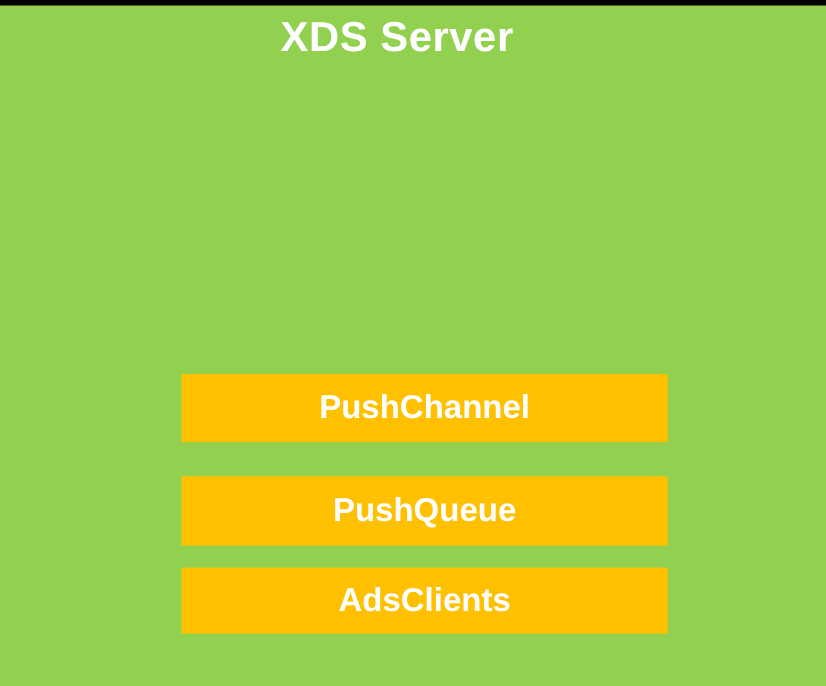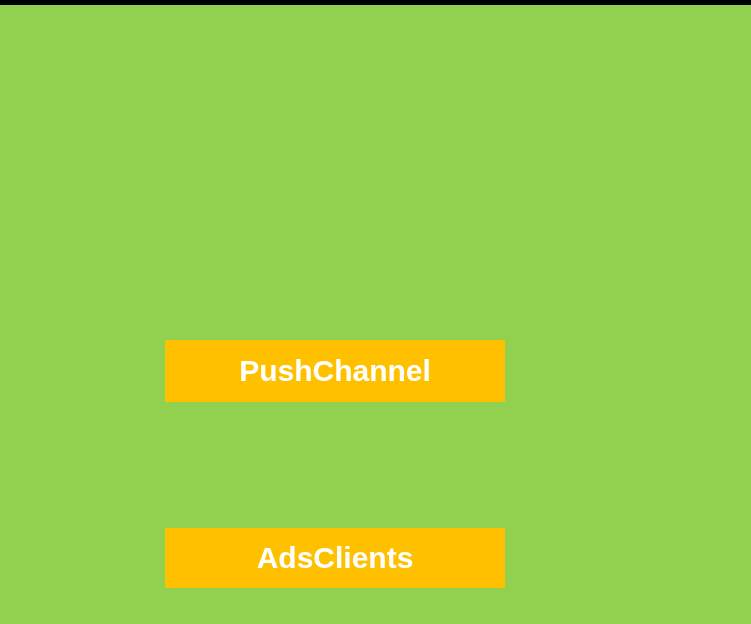--- a/index.html
+++ b/index.html
@@ -62,42 +62,46 @@
     height: 61px;
     background: #FFC000;
     display: flex;
     align-items: center;
     justify-content: center;
     font-size: 30px;
   }
   .comp-box {
     position: absolute;
     left: 165px;
-    width: 340px;
+    width: 442px;
     background: #FFC000;
     display: flex;
     align-items: center;
     justify-content: center;
     font-size: 30px;
   }
   .comp-0 { top: 340px; height: 62px; }
   .comp-1 { top: 433px; height: 63px; }
-  .comp-2 { top: 528px; height: 60px; }
+  .comp-2 { top: 516px; height: 60px; }
 </style>
 </head>
 <body>
 
 <div id="canvas">
 
   <div class="top-bar"></div>
 
+  <div class="slide-title">XDS Server</div>
 
 
   <div class="comp-box comp-0">
     <span>PushChannel</span>
   </div>
 
+  <div class="comp-box comp-1">
+    <span>PushQueue</span>
+  </div>
 
   <div class="comp-box comp-2">
     <span>AdsClients</span>
   </div>
 
 </div>
 
 </body></html>

